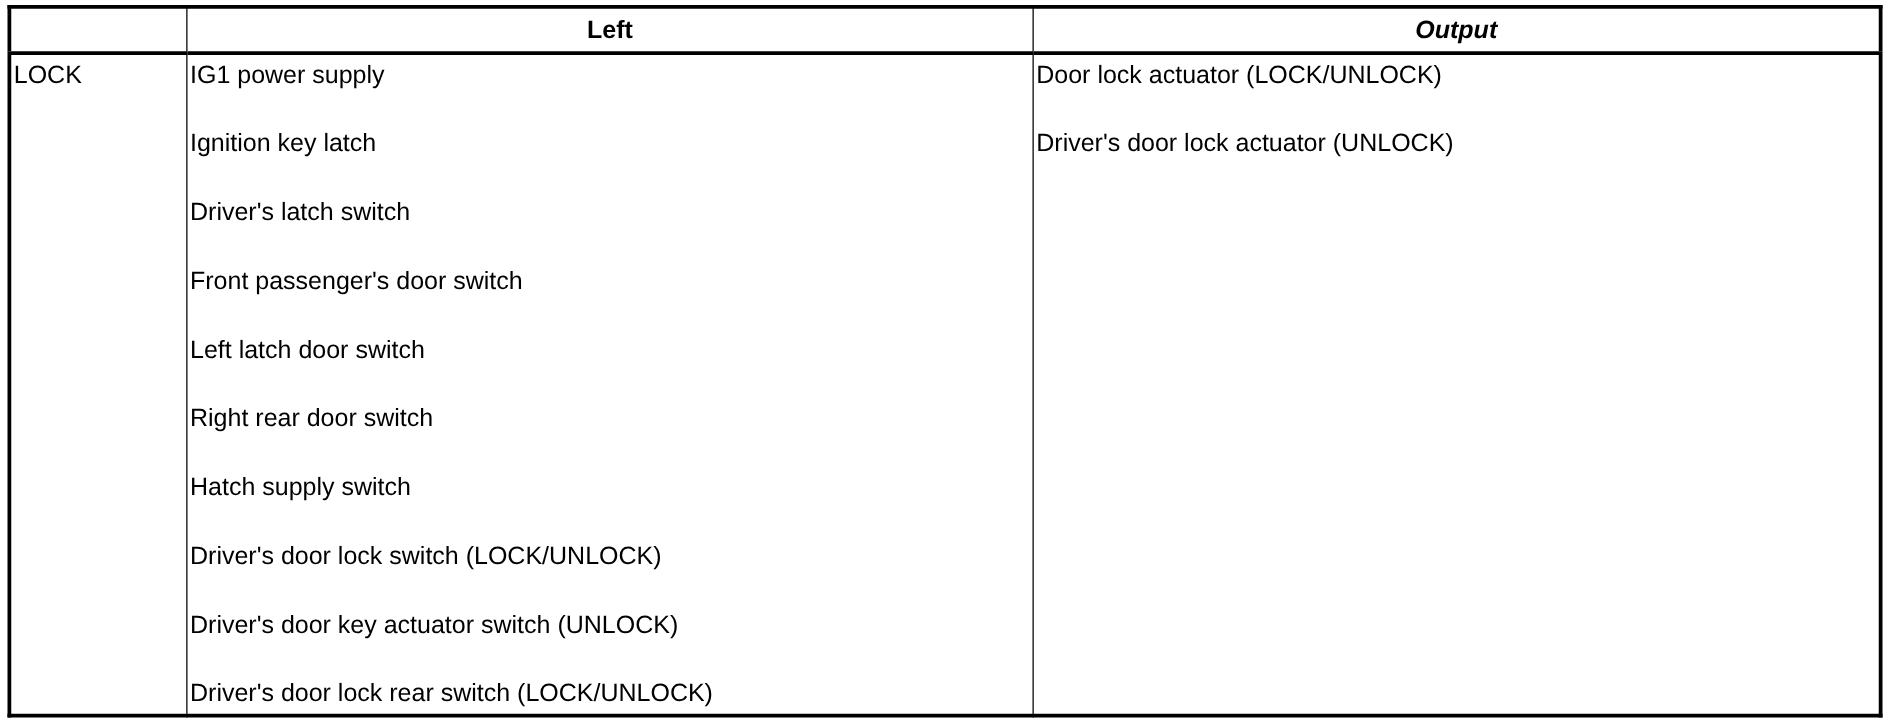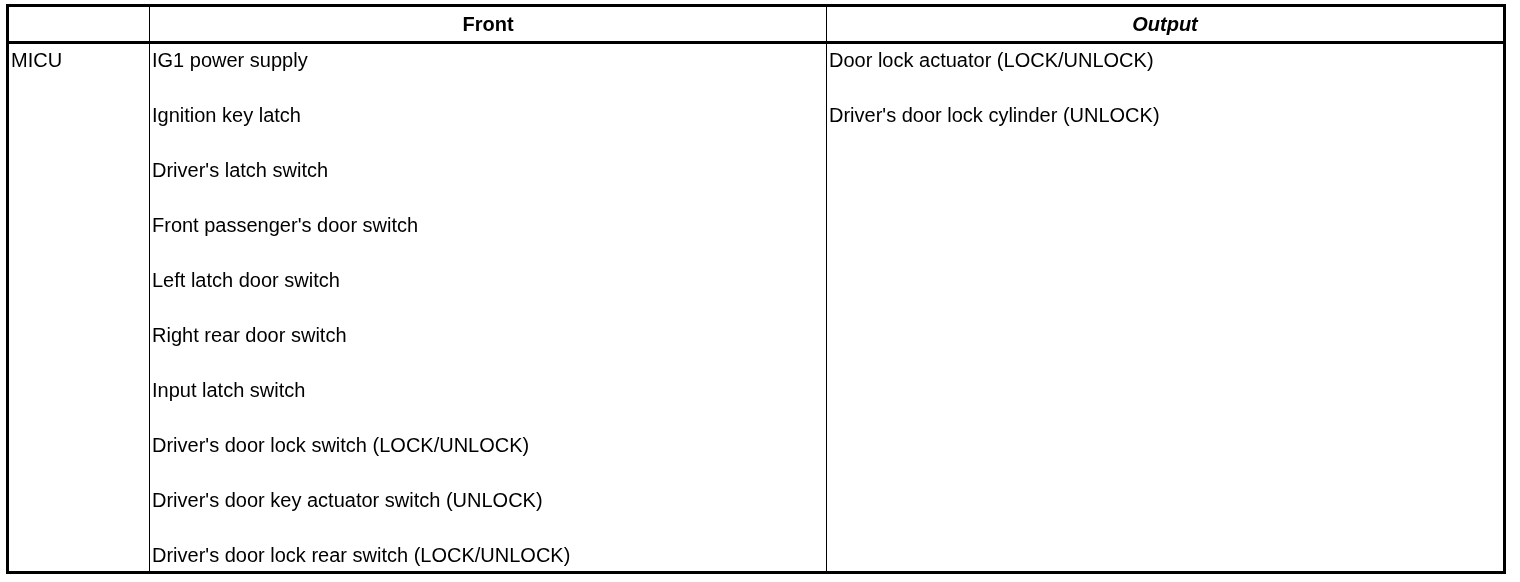--- a/index.html
+++ b/index.html
@@ -68,44 +68,44 @@
     white-space: nowrap;
   }
 </style>
 </head>
 <body>
 
 <table class="io-table">
   <thead>
     <tr>
       <th class="col-unit"></th>
-      <th class="col-input">Front</th>
+      <th class="col-input">Left</th>
       <th class="col-output">Output</th>
     </tr>
   </thead>
   <tbody>
     <tr>
       <td>
-        <div class="row-label">MICU</div>
+        <div class="row-label">LOCK</div>
       </td>
       <td>
         <div class="cell-list">
             <div class="list-item">IG1 power supply</div>
             <div class="list-item">Ignition key latch</div>
             <div class="list-item">Driver's latch switch</div>
             <div class="list-item">Front passenger's door switch</div>
             <div class="list-item">Left latch door switch</div>
             <div class="list-item">Right rear door switch</div>
-            <div class="list-item">Input latch switch</div>
+            <div class="list-item">Hatch supply switch</div>
             <div class="list-item">Driver's door lock switch (LOCK/UNLOCK)</div>
             <div class="list-item">Driver's door key actuator switch (UNLOCK)</div>
             <div class="list-item">Driver's door lock rear switch (LOCK/UNLOCK)</div>
           </div>
       </td>
       <td>
         <div class="cell-list">
             <div class="list-item">Door lock actuator (LOCK/UNLOCK)</div>
-            <div class="list-item">Driver's door lock cylinder (UNLOCK)</div>
+            <div class="list-item">Driver's door lock actuator (UNLOCK)</div>
           </div>
       </td>
     </tr>
   </tbody>
 </table>
 
 </body></html>

